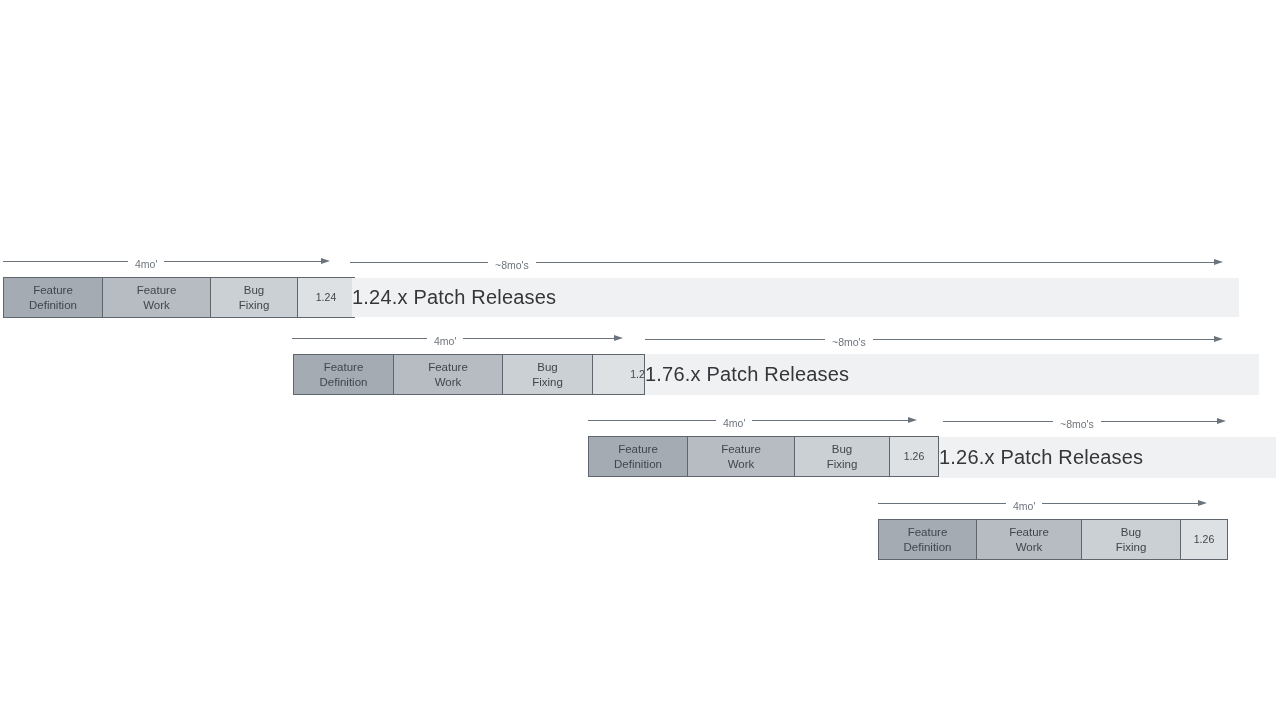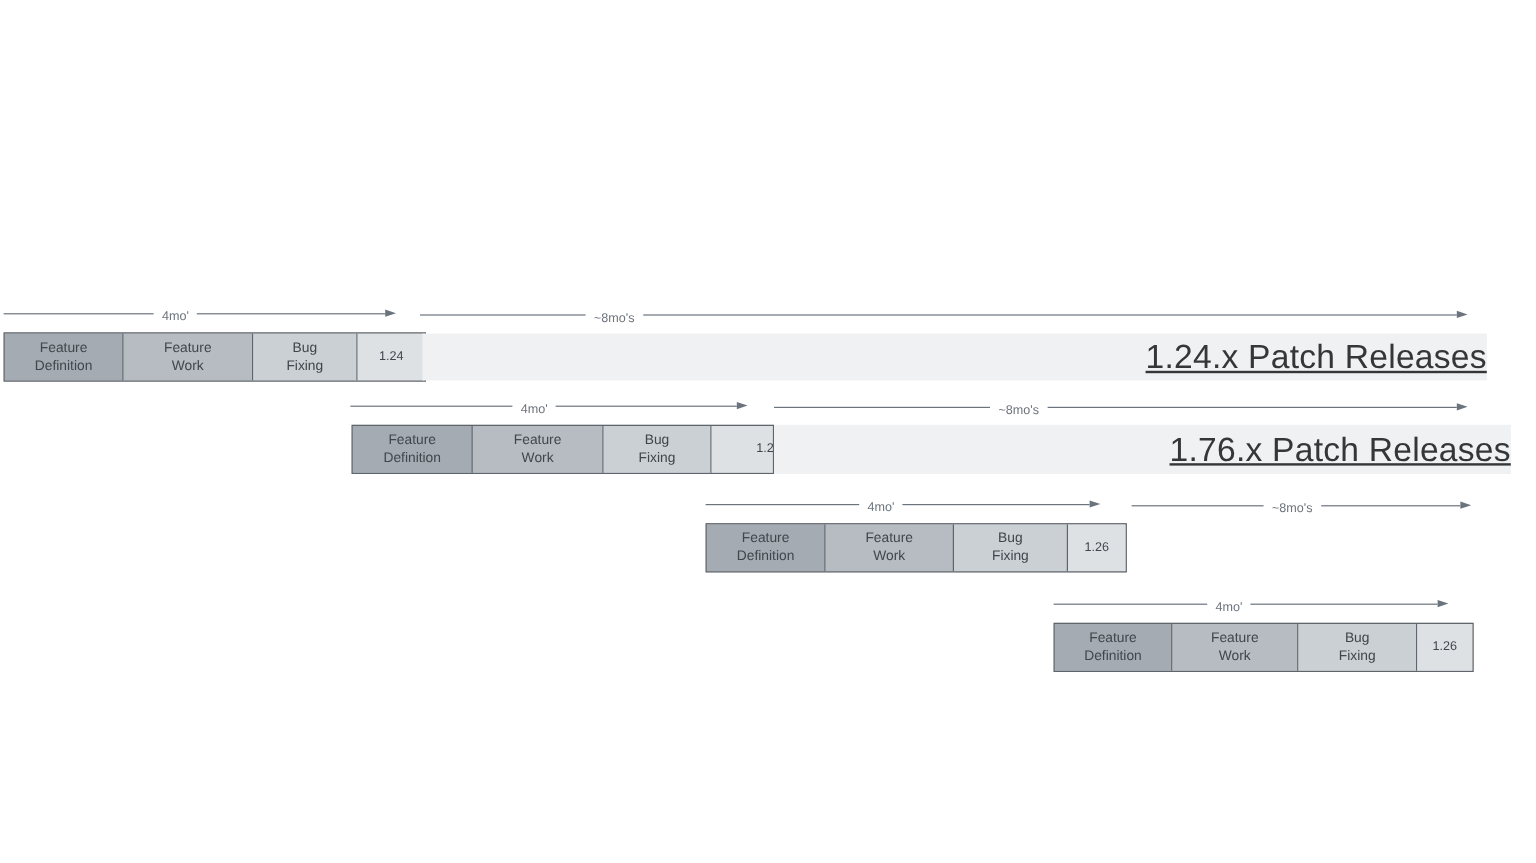--- a/index.html
+++ b/index.html
@@ -38,23 +38,23 @@
     white-space:pre-line;
   }
   .ph:last-child{border-right:none;}
   .ph.fd{background:var(--phase-definition-fill,#a4abb2);}
   .ph.fw{background:var(--phase-work-fill,#b6bcc2);}
   .ph.bf{background:var(--phase-bug-fill,#cbd0d5);}
   .ph.ver{background:var(--version-fill,#dee1e4);font-size:10.5px;}
 
   
   .pbar{
-    position:absolute;display:flex;align-items:center;justify-content:flex-end;
+    position:absolute;display:flex;align-items:center;justify-content:flex-start;
     background:var(--patch-bar-fill,#eff1f2);
-    color:var(--patch-text,#34373a);font-size:28px;letter-spacing:0.2px;text-decoration:underline;
+    color:var(--patch-text,#34373a);font-size:20px;letter-spacing:0.2px;
   }
 
   
   .dev.r1{left:3px;top:255px;width:327px;}   .dev.r1 .fixed{width:125px;}
   .patch.r1{left:350px;top:256px;width:873px;} .patch.r1 .fixed{width:138px;}
   .phases.r1{left:3px;top:277px;}
   .r1 .fd{width:99px;} .r1 .fw{width:108px;} .r1 .bf{width:87px;} .r1 .ver{width:56px;}
   .pbar.r1{left:352px;top:278px;width:887px;height:39px;}
 
   .dev.r2{left:292px;top:332px;width:331px;} .dev.r2 .fixed{width:135px;}
@@ -142,20 +142,23 @@
   </div>
   <div class="phases r3">
     <div class="ph fd">Feature
 Definition</div>
     <div class="ph fw">Feature
 Work</div>
     <div class="ph bf">Bug
 Fixing</div>
     <div class="ph ver">1.26</div>
   </div>
+  <div class="pbar r3">
+    <span>1.26.x Patch Releases</span>
+  </div>
 
   <div class="arrow dev r4">
     <span class="seg fixed"></span>
     <span class="albl">4mo'</span>
     <span class="seg grow"></span>
     <span class="head"></span>
   </div>
   <div class="phases r4">
     <div class="ph fd">Feature
 Definition</div>

